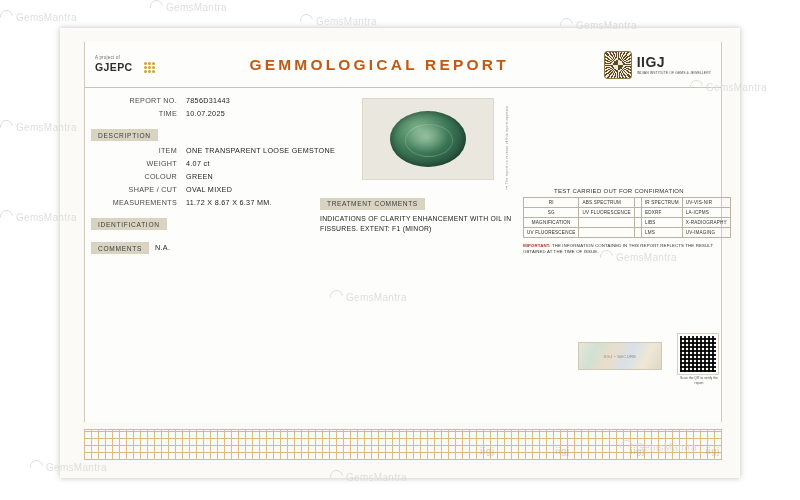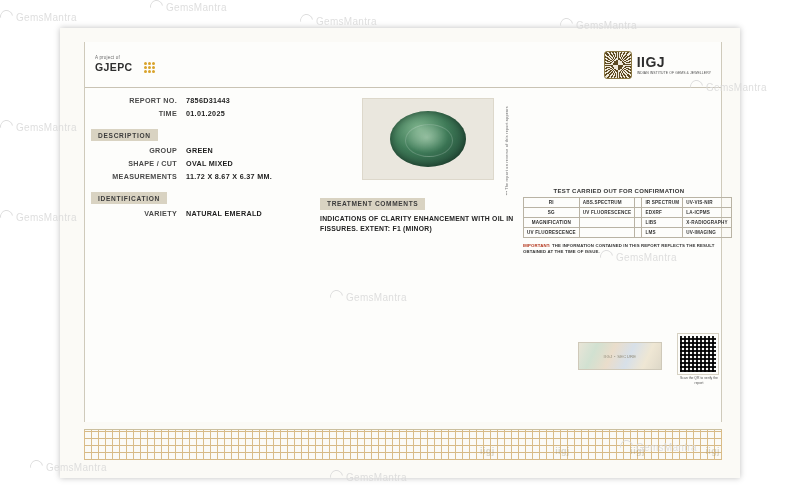--- a/index.html
+++ b/index.html
@@ -160,21 +160,20 @@
     display: block;
     margin-top: 1px;
   }
   
   .body {
     position: absolute;
     left: 25px;
     right: 19px;
     top: 60px;
     bottom: 56px;
-    font-weight: bold;
   }
   .rowline {
     display: flex;
     align-items: baseline;
     font-size: 7.2px;
     color: #333;
     margin-bottom: 4px;
   }
   .lbl {
     width: 92px;
@@ -425,63 +424,72 @@
               <i></i>
               <i></i>
               <i></i>
               <i></i>
               <i></i>
               <i></i>
               <i></i>
             </span>
         </span>
       </div>
+      <div class="title">GEMMOLOGICAL REPORT</div>
       <div class="iigj">
         <div class="iigj-mark"></div>
         <div class="iigj-text">
           <span class="big">IIGJ</span>
           <span class="small">INDIAN INSTITUTE OF GEMS &amp; JEWELLERY</span>
         </div>
       </div>
     </div>
 
     <div class="body">
 
       <div class="leftcol">
         <div class="rowline">
           <span class="lbl">REPORT NO.</span>
           <span class="val">7856D31443</span>
         </div>
         <div class="rowline">
           <span class="lbl">TIME</span>
-          <span class="val">01.01.2025</span>
+          <span class="val">10.07.2025</span>
         </div>
 
         <div class="section-tag">DESCRIPTION</div>
 
         <div class="rowline">
-          <span class="lbl">GROUP</span>
+          <span class="lbl">ITEM</span>
+          <span class="val">ONE TRANSPARENT LOOSE GEMSTONE</span>
+        </div>
+        <div class="rowline">
+          <span class="lbl">WEIGHT</span>
+          <span class="val">4.07 ct</span>
+        </div>
+        <div class="rowline">
+          <span class="lbl">COLOUR</span>
           <span class="val">GREEN</span>
         </div>
         <div class="rowline">
           <span class="lbl">SHAPE / CUT</span>
           <span class="val">OVAL MIXED</span>
         </div>
         <div class="rowline">
           <span class="lbl">MEASUREMENTS</span>
           <span class="val">11.72 X 8.67 X 6.37 MM.</span>
         </div>
 
         <div class="section-tag">IDENTIFICATION</div>
 
-        <div class="rowline">
-          <span class="lbl">VARIETY</span>
-          <span class="val">NATURAL EMERALD</span>
-        </div>
-
+
+        <div class="tag-row">
+          <div class="section-tag">COMMENTS</div>
+          <span class="val">N.A.</span>
+        </div>
       </div>
 
       <div class="photo">
         <div class="stone">
           <div class="facet"></div>
         </div>
       </div>
 
       <div class="vert-text">••• The report on reverse of this report appears</div>
 

